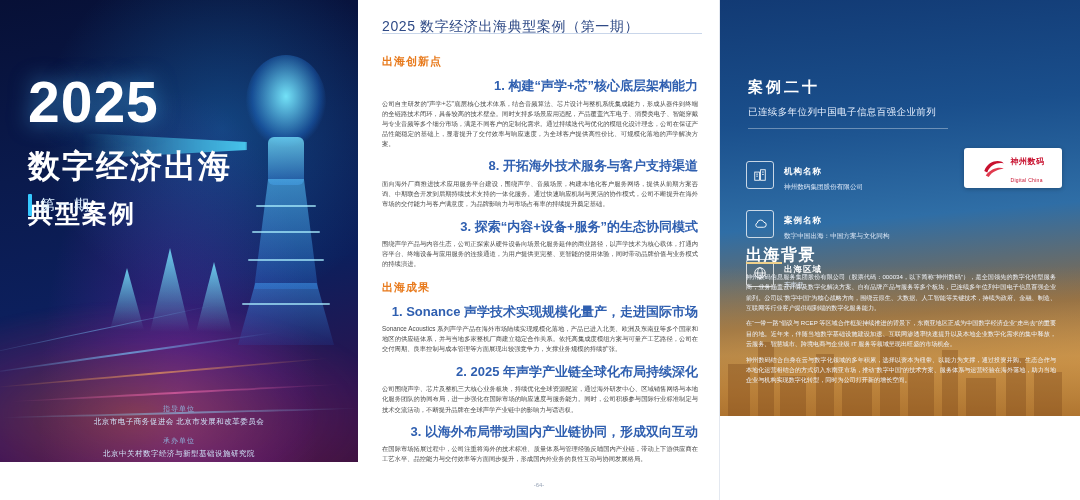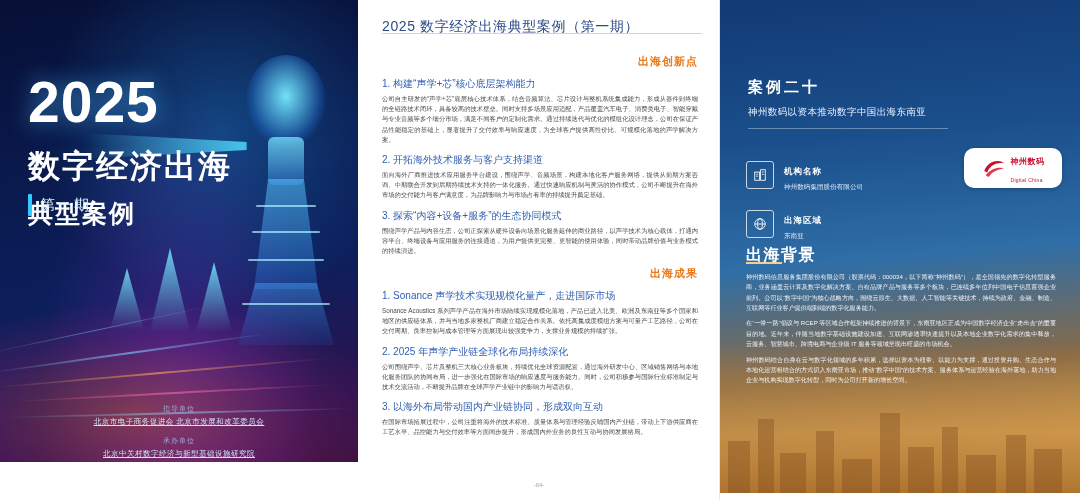--- a/index.html
+++ b/index.html
@@ -87,46 +87,46 @@
   .cover-l1{font-size:32px;font-weight:bold;margin-top:14px;letter-spacing:2px;color:#ffffff;}
   .cover-l2{font-size:25px;font-weight:bold;margin-top:8px;letter-spacing:2px;color:#ffffff;}
   .issue{
     position:absolute;left:28px;top:194px;display:flex;align-items:center;
   }
   .issue .bar{width:4px;height:22px;background:#36c9ff;margin-right:8px;border-radius:1px;}
   .issue .txt{font-size:15px;letter-spacing:2px;color:#dbefff;}
 
   .cover-foot{position:absolute;left:0;top:404px;width:358px;text-align:center;color:#bcd4f2;}
   .cf-label{font-size:7px;letter-spacing:1px;color:#8fb3dd;margin-bottom:3px;}
-  .cf-row{font-size:7.5px;letter-spacing:.5px;color:#cfe2f8;margin-bottom:9px;text-decoration:underline;}
+  .cf-row{font-size:7.5px;letter-spacing:.5px;color:#cfe2f8;margin-bottom:9px;}
   .cf-date{font-size:7.5px;color:#a9c4e6;margin-top:12px;}
 
   
   .mid{position:relative;width:362px;height:500px;flex:none;background:#ffffff;padding:0;}
   .mid-head{
     position:absolute;left:24px;top:18px;right:18px;
     font-size:14px;color:#2f4a86;letter-spacing:.6px;
   }
   .mid-head-rule{position:absolute;left:24px;top:33px;right:18px;height:1px;background:#c9d6ea;}
   .mid-body{position:absolute;left:24px;top:44px;width:316px;}
   .sec-h{
-    color:#e87b1e;font-size:11px;font-weight:bold;letter-spacing:1px;margin:10px 0 6px 0;text-align:right;
+    color:#e87b1e;font-size:11px;font-weight:bold;letter-spacing:1px;margin:10px 0 6px 0;
   }
   .sub-h{
-    color:#2f5fb0;font-size:10px;font-weight:normal;line-height:1.5;margin:7px 0 3px 0;
+    color:#2f5fb0;font-size:13px;font-weight:bold;line-height:1.5;margin:7px 0 3px 0;text-align:right;
   }
   .para{
     color:#4a4a4a;font-size:6.3px;line-height:1.62;text-align:justify;margin:0 0 4px 0;
   }
   .mid-pagenum{position:absolute;left:0;bottom:12px;width:362px;text-align:center;font-size:6px;color:#9aa6b8;}
   .mid-sep{position:absolute;right:0;top:0;width:1px;height:500px;background:#e3e8f0;}
 
   
   .right{
-    position:relative;width:360px;height:493px;flex:none;
+    position:relative;width:360px;height:416px;flex:none;
     background:linear-gradient(175deg,#123a74 0%,#1a4f8c 28%,#2f6ea6 52%,#8a6a45 74%,#c9924f 88%,#d9a85e 100%);
     color:#fff;overflow:hidden;
   }
   .right .city{
     position:absolute;left:0;bottom:0;width:360px;height:150px;
     background:linear-gradient(0deg, rgba(168,108,40,.85) 0%, rgba(205,150,70,.55) 40%, rgba(210,160,80,0) 100%);
   }
   .right .city b{
     position:absolute;bottom:0;display:block;background:rgba(120,70,25,.35);
   }
@@ -138,21 +138,21 @@
   .stamp{
     position:absolute;right:18px;top:62px;text-align:right;
   }
   .stamp .zb{font-size:19px;font-weight:bold;color:#f5dfae;line-height:1.15;letter-spacing:2px;}
   .stamp .seal{
     display:inline-block;margin-top:4px;background:#c8a24e;color:#4a2f0a;
     font-size:6px;padding:2px 5px;letter-spacing:1px;border-radius:1px;
   }
 
   .logo-card{
-    position:absolute;right:18px;top:148px;width:98px;height:40px;background:#ffffff;border-radius:10px;
+    position:absolute;right:18px;top:148px;width:98px;height:40px;background:#ffffff;border-radius:3px;
     display:flex;align-items:center;justify-content:center;box-shadow:0 1px 4px rgba(0,0,0,.25);margin-left:20px;
   }
   .logo-mark{width:24px;height:24px;margin-right:5px;flex:none;}
   .logo-text{line-height:1.1;}
   .logo-cn{font-size:8px;font-weight:bold;color:#c8102e;letter-spacing:.5px;}
   .logo-en{font-size:5px;color:#c8102e;letter-spacing:.3px;}
 
   .info-list{position:absolute;left:26px;top:160px;width:200px;}
   .info-row{display:flex;align-items:flex-start;margin-bottom:17px;}
   .info-ico{
@@ -220,21 +220,21 @@
   <section class="mid">
     <div class="mid-head">2025 数字经济出海典型案例（第一期）</div>
     <div class="mid-head-rule"></div>
 
     <div class="mid-body">
 
       <div>
         <div class="sec-h">出海创新点</div>
         <div class="sub-h">1. 构建“声学+芯”核心底层架构能力</div>
         <p class="para">公司自主研发的“声学+芯”底层核心技术体系，结合音频算法、芯片设计与整机系统集成能力，形成从器件到终端的全链路技术闭环，具备较高的技术壁垒。同时支持多场景应用适配，产品覆盖汽车电子、消费类电子、智能穿戴与专业音频等多个细分市场，满足不同客户的定制化需求。通过持续迭代与优化的模组化设计理念，公司在保证产品性能稳定的基础上，显著提升了交付效率与响应速度，为全球客户提供高性价比、可规模化落地的声学解决方案。</p>
-        <div class="sub-h">2. 开拓海外技术服务与客户支持渠道</div>
+        <div class="sub-h">8. 开拓海外技术服务与客户支持渠道</div>
         <p class="para">面向海外厂商推进技术应用服务平台建设，围绕声学、音频场景，构建本地化客户服务网络，提供从前期方案咨询、中期联合开发到后期持续技术支持的一体化服务。通过快速响应机制与灵活的协作模式，公司不断提升在海外市场的交付能力与客户满意度，为品牌影响力与市场占有率的持续提升奠定基础。</p>
         <div class="sub-h">3. 探索“内容+设备+服务”的生态协同模式</div>
         <p class="para">围绕声学产品与内容生态，公司正探索从硬件设备向场景化服务延伸的商业路径，以声学技术为核心载体，打通内容平台、终端设备与应用服务的连接通道，为用户提供更完整、更智能的使用体验，同时带动品牌价值与业务模式的持续演进。</p>
       </div>
 
       <div>
         <div class="sec-h">出海成果</div>
         <div class="sub-h">1. Sonance 声学技术实现规模化量产，走进国际市场</div>
         <p class="para">Sonance Acoustics 系列声学产品在海外市场陆续实现规模化落地，产品已进入北美、欧洲及东南亚等多个国家和地区的供应链体系，并与当地多家整机厂商建立稳定合作关系。依托高集成度模组方案与可量产工艺路径，公司在交付周期、良率控制与成本管理等方面展现出较强竞争力，支撑业务规模的持续扩张。</p>
         <div class="sub-h">2. 2025 年声学产业链全球化布局持续深化</div>
@@ -259,21 +259,21 @@
       <b style="left:160px;width:20px;height:80px"></b>
       <b style="left:188px;width:26px;height:46px"></b>
       <b style="left:222px;width:16px;height:66px"></b>
       <b style="left:246px;width:30px;height:38px"></b>
       <b style="left:286px;width:20px;height:58px"></b>
       <b style="left:314px;width:28px;height:44px"></b>
     </div>
 
     <div class="case-head">
       <div class="case-no">案例二十</div>
-      <div class="case-title">神州数码以资本推动数字中国出海东南亚</div>
+      <div class="case-title">已连续多年位列中国电子信息百强企业前列</div>
     </div>
     <div class="case-rule"></div>
 
 
     <div class="logo-card">
       <svg class="logo-mark" viewBox="0 0 32 32">
         <path d="M3 20 C8 6, 24 4, 29 10 C22 8, 11 11, 7 22 Z" fill="#c8102e"></path>
         <path d="M5 26 C12 16, 24 14, 29 17 C21 18, 13 21, 9 28 Z" fill="#e03a4e"></path>
       </svg>
       <span class="logo-text">
@@ -293,20 +293,31 @@
             <line x1="15.5" y1="7" x2="18.5" y2="7"></line>
               <line x1="15.5" y1="11" x2="18.5" y2="11"></line>
           </svg>
         </span>
         <span>
           <span class="info-k">机构名称</span>
           <div class="info-v">神州数码集团股份有限公司</div>
         </span>
       </div>
 
+      <div class="info-row">
+        <span class="info-ico">
+          <svg width="15" height="15" viewBox="0 0 24 24" fill="none" stroke="#ffffff" stroke-width="1.5">
+            <path d="M7 18h10a4 4 0 0 0 .4-8 5.5 5.5 0 0 0-10.6 1.2A3.6 3.6 0 0 0 7 18z"></path>
+          </svg>
+        </span>
+        <span>
+          <span class="info-k">案例名称</span>
+          <div class="info-v">数字中国出海：中国方案与文化同构</div>
+        </span>
+      </div>
 
       <div class="info-row">
         <span class="info-ico">
           <svg width="14" height="14" viewBox="0 0 24 24" fill="none" stroke="#ffffff" stroke-width="1.5">
             <circle cx="12" cy="12" r="9"></circle>
               <ellipse cx="12" cy="12" rx="4" ry="9"></ellipse>
             <line x1="3" y1="12" x2="21" y2="12"></line>
           </svg>
         </span>
         <span>

